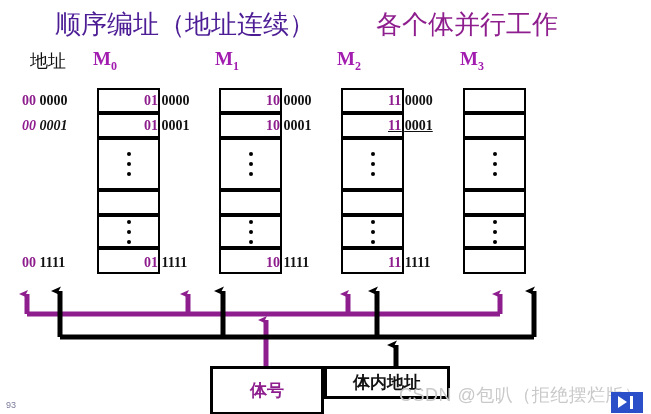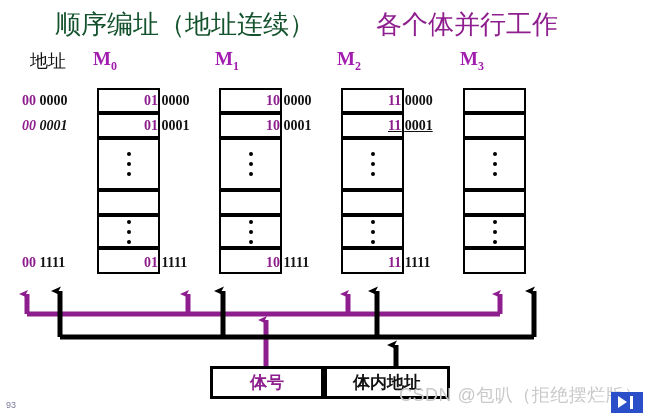--- a/index.html
+++ b/index.html
@@ -9,21 +9,21 @@
     font-family:"Liberation Serif","DejaVu Serif",serif;
     overflow:hidden;
     position:relative;
   }
   #stage{position:absolute;left:0;top:0;width:651px;height:414px;}
 
   
   .title-row{position:absolute;left:0;top:4px;width:651px;height:36px;}
   .title-black{
     position:absolute;left:55px;top:3px;
-    font-size:26px;color:#14532d;letter-spacing:0px;
+    font-size:26px;color:#4c1d95;letter-spacing:0px;
     white-space:nowrap;
     text-align:center;
   }
   .title-purple{
     position:absolute;left:376px;top:3px;
     font-size:26px;color:#8e1e8e;
     white-space:nowrap;
   }
 
   
@@ -68,21 +68,21 @@
   
   .regbox{
     position:absolute;
     border:3px solid #000000;
     box-sizing:border-box;
     background:#ffffff;
     display:flex;align-items:center;justify-content:center;
     font-size:17px;font-weight:bold;
     white-space:nowrap;
   }
-  #reg-bank-no{left:210px;top:366px;width:114px;height:33px;color:#8e1e8e;}
+  #reg-bank-no{left:210px;top:366px;width:114px;height:49px;color:#8e1e8e;}
   #reg-inner-addr{left:324px;top:366px;width:126px;height:33px;color:#111111;}
 
   
   .watermark{
     position:absolute;left:399px;top:383px;
     font-size:18px;color:#c9c9c9;
     font-family:"Liberation Sans","DejaVu Sans",sans-serif;
     white-space:nowrap;letter-spacing:0.5px;
     pointer-events:none;
   }

